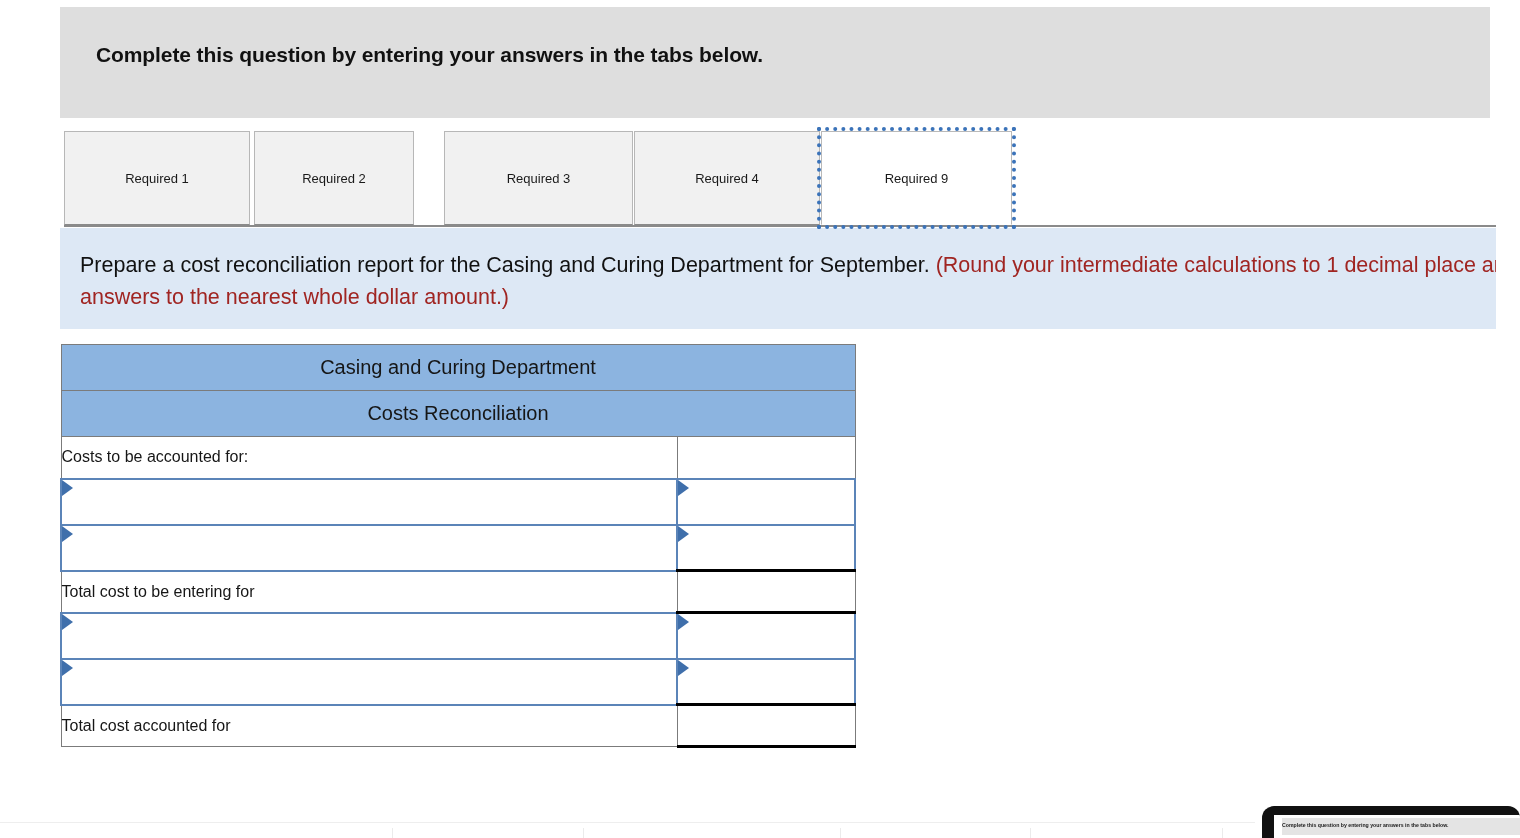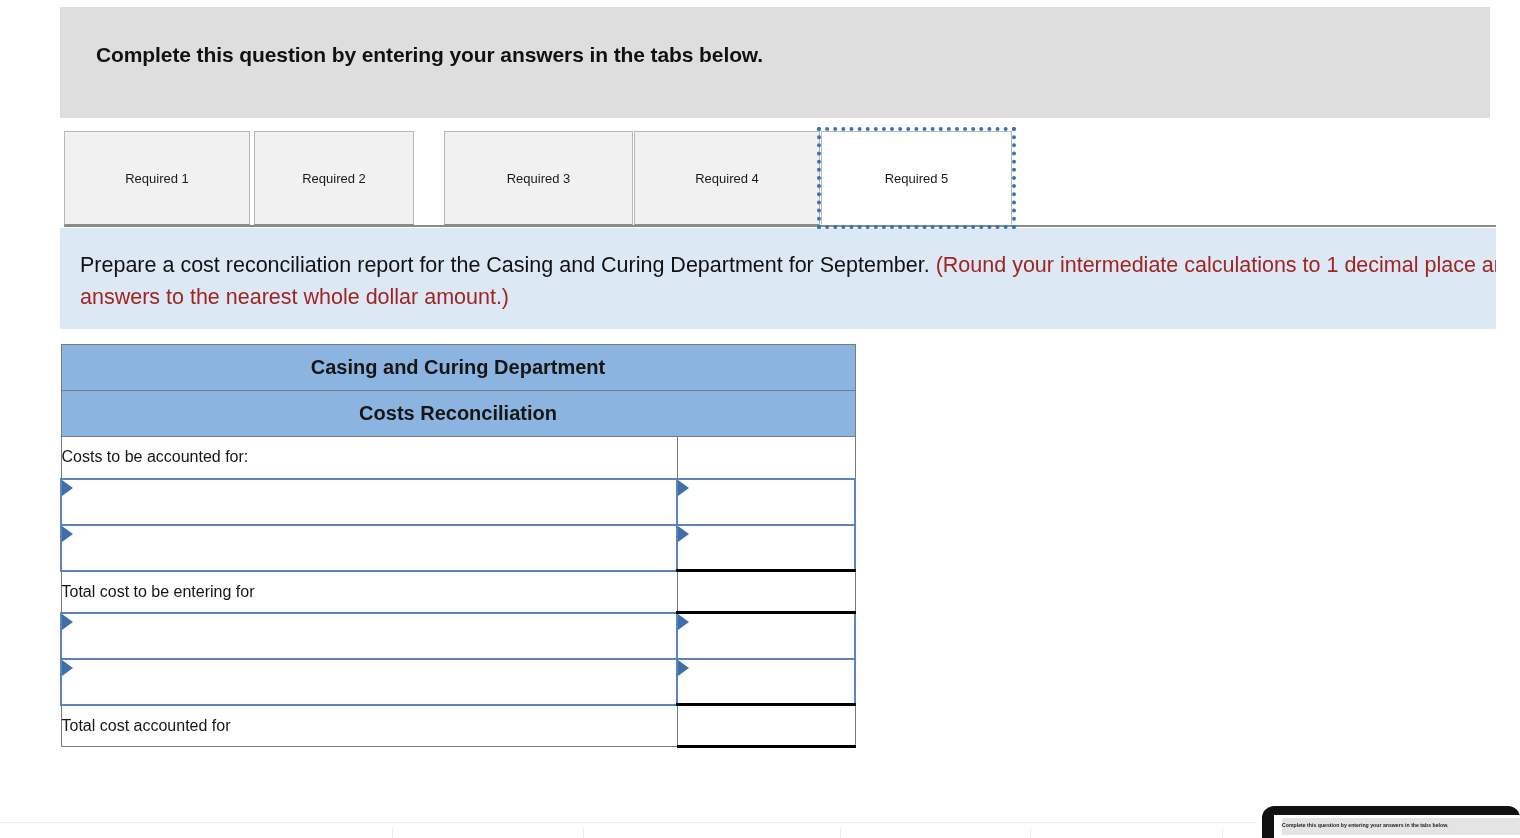--- a/index.html
+++ b/index.html
@@ -115,21 +115,21 @@
     background: #ffffff;
     box-sizing: border-box;
   }
   .col-label { width: 616px; }
   .col-value { width: 178px; }
 
   .hdr-cell {
     background: #8cb4e0 !important;
     text-align: center;
     font-size: 20px;
-    font-weight: bold;
+    font-weight: normal;
     color: #161616;
     height: 46px !important;
   }
 
   .lbl {
     font-size: 16px;
     color: #161616;
     padding-left: 7px;
     white-space: nowrap;
   }
@@ -232,21 +232,21 @@
     <div class="tab" style="left: 190px; width: 160px;">
       <span>Required 2</span>
     </div>
     <div class="tab" style="left: 380px; width: 189px;">
       <span>Required 3</span>
     </div>
     <div class="tab" style="left: 570px; width: 186px;">
       <span>Required 4</span>
     </div>
     <div class="tab active" style="left: 757px; width: 191px;">
-      <span>Required 5</span>
+      <span>Required 9</span>
     </div>
   </div>
 
 <div class="instr-banner">
   <div class="instr-text">
     <span>Prepare a cost reconciliation report for the Casing and Curing Department for September. </span><span class="instr-red">(Round your intermediate calculations to 1 decimal place and your final answers to the nearest whole dollar amount.)</span>
   </div>
 </div>
 
 <table class="recon-table">

